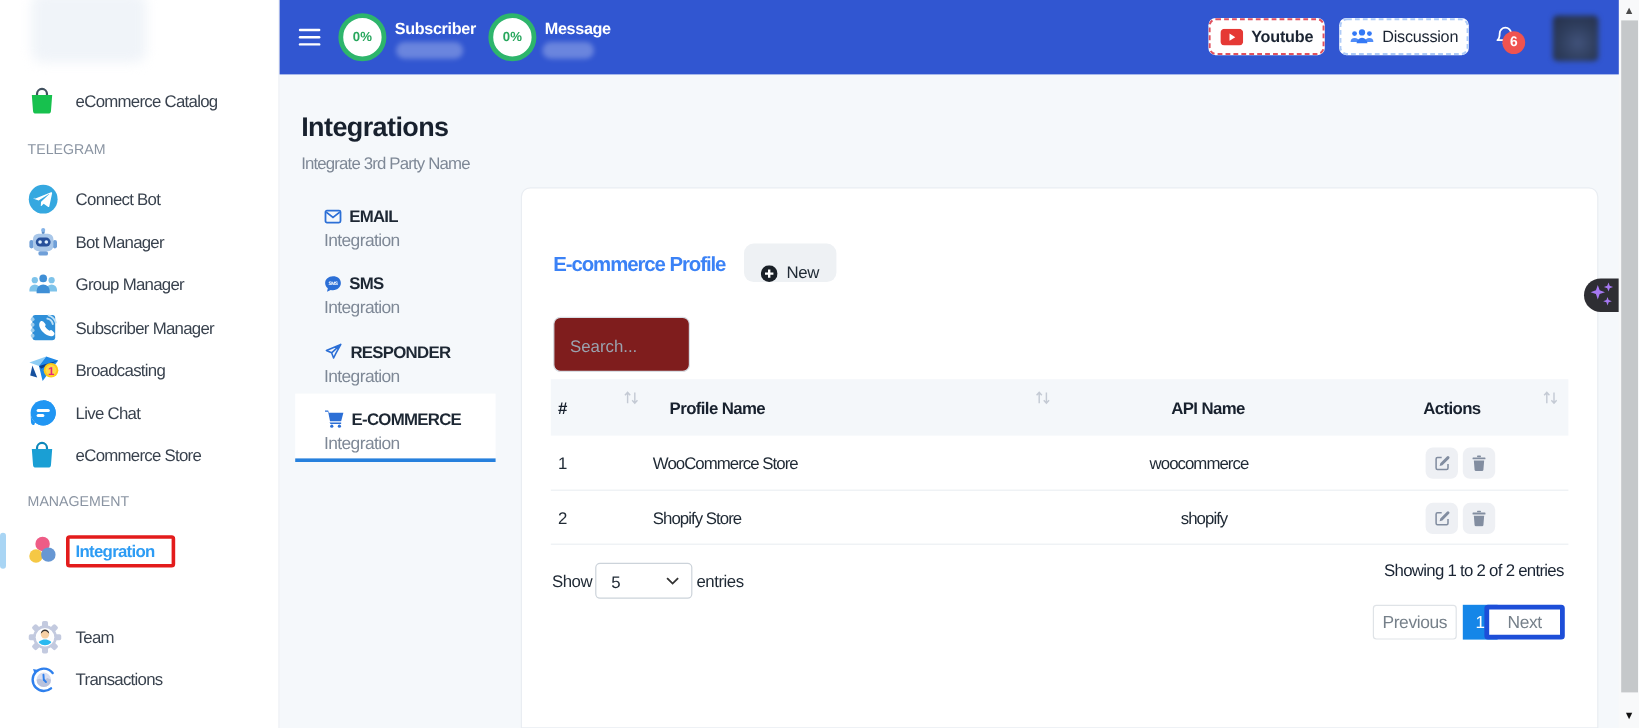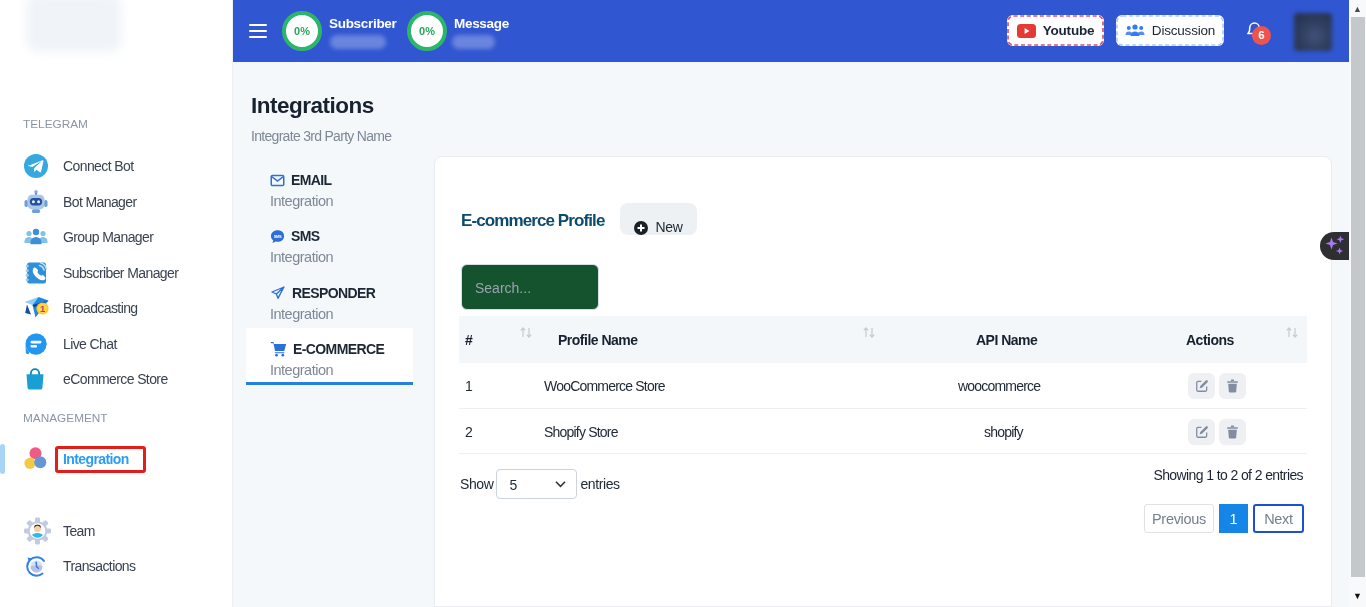--- a/index.html
+++ b/index.html
@@ -33,37 +33,37 @@
 #h1 { left:251px; top:93px; font-size:22.5px; font-weight:bold; letter-spacing:-0.5px; color:#18212e; }
 #h1sub { left:251px; top:128px; font-size:14px; letter-spacing:-0.7px; color:#7e8896; }
 
 .sm-item { position:absolute; left:270px; width:145px; }
 .sm-title { font-size:14px; font-weight:bold; letter-spacing:-0.6px; color:#1d2733; white-space:nowrap; display:flex; align-items:center; gap:6px; }
 .sm-sub { font-size:14.5px; letter-spacing:-0.5px; color:#7e8896; margin-top:5px; }
 #sm-active { left:246px; top:328px; width:167px; height:57px; background:#fff; border-bottom:3px solid #2680dd; }
 
 
 #card { left:434px; top:156px; width:898px; height:451px; background:#fff; border:1px solid #e9edf2; border-radius:8px 8px 0 0; }
-#cardTitle { left:26px; top:54px; font-size:17px; font-weight:bold; letter-spacing:-0.9px; color:#0c4a6e; }
+#cardTitle { left:26px; top:54px; font-size:17px; font-weight:bold; letter-spacing:-0.9px; color:#3b82f6; }
 #btnNew { left:185px; top:46px; width:77px; height:32px; background:#eef1f4; border-radius:8px; display:flex; align-items:flex-end; justify-content:center; gap:7px; font-size:14px; letter-spacing:-0.3px; color:#212b36; }
-#search { left:26px; top:107px; width:138px; height:46px; border:1px solid #d9dee4; border-radius:6px; background:#14532d; }
+#search { left:26px; top:107px; width:114px; height:46px; border:1px solid #d9dee4; border-radius:6px; background:#7f1d1d; }
 #search span { position:absolute; left:13px; top:15px; font-size:14px; color:#9aa3af; }
 #thead { left:24px; top:159px; width:848px; height:47px; background:#f4f7fa; }
 .th { position:absolute; font-size:14px; font-weight:bold; letter-spacing:-0.5px; color:#18212e; top:16px; }
 .sort { position:absolute; top:9px; }
 .trow { position:absolute; left:24px; width:848px; height:45.5px; border-bottom:1px solid #eceff3; }
 .td { position:absolute; font-size:14px; letter-spacing:-0.8px; color:#212b36; white-space:nowrap; }
 .act-btn { position:absolute; top:10px; width:27px; height:26px; background:#eef0f4; border-radius:6px; display:flex; align-items:center; justify-content:center; }
 #showrow { left:25px; top:312px; font-size:14px; letter-spacing:-0.4px; color:#212b36; display:flex; align-items:center; gap:3px; }
 #select5 { width:81px; height:30px; border:1px solid #ccd3da; border-radius:4px; position:relative; font-size:14px; color:#212b36; }
 #showing { right:28px; top:310px; font-size:14px; letter-spacing:-0.6px; color:#1a2433; }
 .pg { position:absolute; top:347px; height:29px; display:flex; align-items:center; justify-content:center; font-size:14.5px; letter-spacing:-0.3px; }
 #pg-prev { right:117px; width:70px; border:1px solid #dfe3e7; border-radius:3px; color:#76808a; background:#fff; }
 #pg-1 { right:83px; width:29px; background:#1586e8; color:#fff; }
-#pg-next { right:27px; width:51px; border:2px solid #1d4ed8; border-radius:3px; color:#76808a; background:#fff;text-align:right; }
+#pg-next { right:27px; width:67px; border:4px solid #1d4ed8; border-radius:3px; color:#76808a; background:#fff;text-align:right; }
 
 
 #ai { left:1320px; top:232px; width:29px; height:28px; background:#2e2e33; border-radius:14px 0 0 14px; z-index:8; }
 #sb { left:1349px; top:0; width:17px; height:607px; background:#f8f9fa; z-index:9; }
 #sb-thumb { position:absolute; left:1.5px; top:17px; width:14px; height:560px; background:#c5c8ca; }
 .sb-arrow { position:absolute; left:0; width:17px; text-align:center; font-size:9px; color:#4b4b4b; }
 </style>
 </head>
 <body>
 
@@ -100,20 +100,27 @@
   <svg class="abs" style="left:1012px; top:21px" width="19" height="19" viewBox="0 0 24 24" fill="none" stroke="#fff" stroke-width="1.9">
       <path d="M18 8.6 a6 6 0 0 0 -12 0 c0 5.6-2.4 7.2-2.4 7.2 h16.8 c0 0-2.4-1.6-2.4-7.2" stroke-linejoin="round" stroke-linecap="round"></path>
       <path d="M10.1 19.3 a2.1 2.1 0 0 0 3.8 0" stroke-linecap="round"></path>
     </svg>
   <div class="abs" style="left:1019px; top:26px; width:19px; height:19px; border-radius:50%; background:#ef5350; color:#fff; font-size:11.5px; font-weight:bold; text-align:center; line-height:19px;">6</div>
   <div class="abs" style="left:1061px; top:13px; width:38px; height:38px; border-radius:4px; background:radial-gradient(circle at 55% 60%, #41527a 0%, #2e3d5c 50%, #252f49 100%); filter:blur(2px);"></div>
 </div>
 
 <div id="sidebar" class="abs">
   <div id="logoBlur" class="abs"></div>
+  <div class="side-item" style="top:66px">
+    <svg class="ico" viewBox="0 0 26 26" style="width:24px;height:26px">
+        <path d="M8.5 9 V6.8 a4.5 4.5 0 0 1 9 0 V9" fill="none" stroke="#41505e" stroke-width="2"></path>
+        <path d="M3.8 7.8 h18.4 l-1.1 14.3 a2.6 2.6 0 0 1 -2.6 2.4 H7.5 a2.6 2.6 0 0 1 -2.6 -2.4 z" fill="#17c14e"></path>
+      </svg>
+    <div class="txt">eCommerce Catalog</div>
+  </div>
   <div class="side-label" style="top:117px">TELEGRAM</div>
 
   <div class="side-item" style="top:148px">
     <svg class="ico" viewBox="0 0 26 26">
         <circle cx="13" cy="13" r="12" fill="#35a8e0"></circle>
         <path d="M5.5 12.8 L19.5 7.2 c0.6-0.25 1.1 0.2 0.9 1 l-2.3 10.6 c-0.16 0.7-0.6 0.87-1.2 0.54 l-3.5-2.6 -1.7 1.65 c-0.2 0.2-0.36 0.36-0.73 0.36 l0.26-3.7 6.7-6.1 c0.3-0.26-0.06-0.4-0.45-0.15 l-8.3 5.2 -3.6-1.1 c-0.77-0.25-0.8-0.77 0.17-1.15 z" fill="#fff"></path>
       </svg>
     <div class="txt">Connect Bot</div>
   </div>
   <div class="side-item" style="top:184px">

